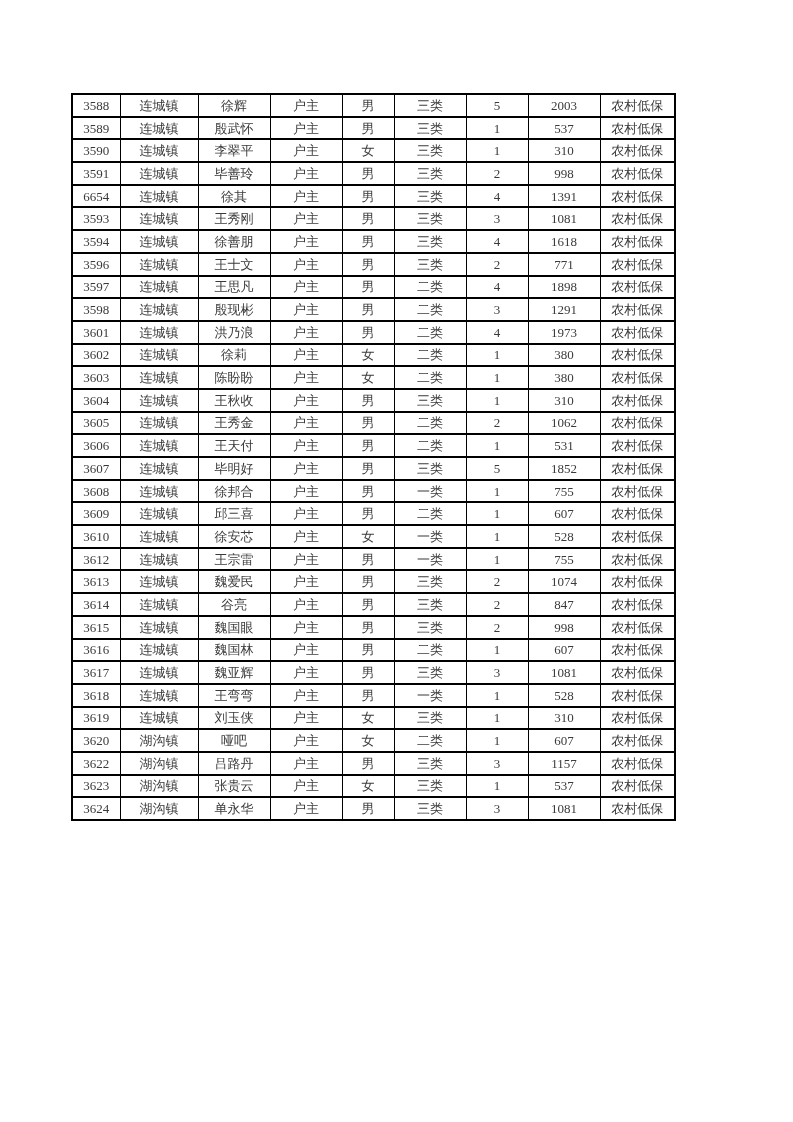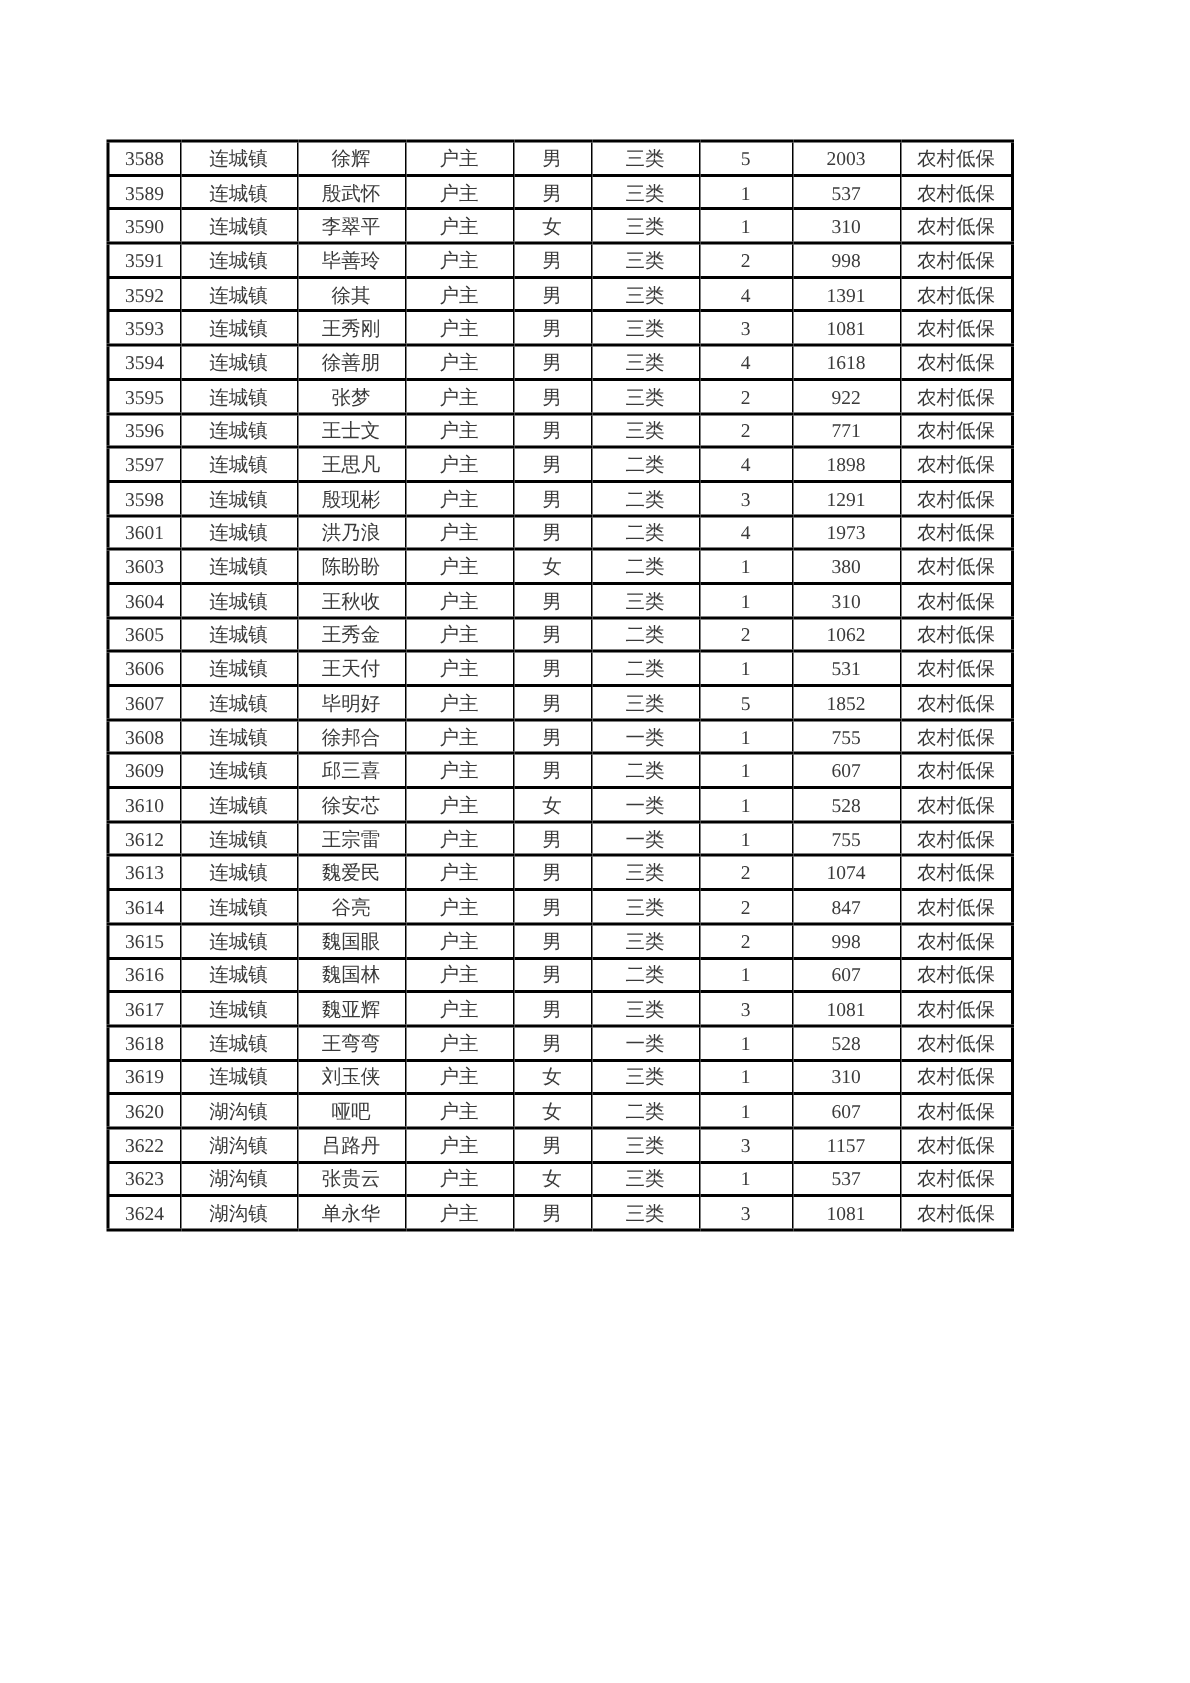--- a/index.html
+++ b/index.html
@@ -105,21 +105,21 @@
           <td>连城镇</td>
           <td>毕善玲</td>
           <td>户主</td>
           <td>男</td>
           <td>三类</td>
           <td>2</td>
           <td>998</td>
           <td>农村低保</td>
         </tr>
         <tr>
-          <td>3592</td>
+          <td>6654</td>
           <td>连城镇</td>
           <td>徐其</td>
           <td>户主</td>
           <td>男</td>
           <td>三类</td>
           <td>4</td>
           <td>1391</td>
           <td>农村低保</td>
         </tr>
         <tr>
@@ -138,31 +138,20 @@
           <td>连城镇</td>
           <td>徐善朋</td>
           <td>户主</td>
           <td>男</td>
           <td>三类</td>
           <td>4</td>
           <td>1618</td>
           <td>农村低保</td>
         </tr>
         <tr>
-          <td>3595</td>
-          <td>连城镇</td>
-          <td>张梦</td>
-          <td>户主</td>
-          <td>男</td>
-          <td>三类</td>
-          <td>2</td>
-          <td>922</td>
-          <td>农村低保</td>
-        </tr>
-        <tr>
           <td>3596</td>
           <td>连城镇</td>
           <td>王士文</td>
           <td>户主</td>
           <td>男</td>
           <td>三类</td>
           <td>2</td>
           <td>771</td>
           <td>农村低保</td>
         </tr>
@@ -190,20 +179,31 @@
         </tr>
         <tr>
           <td>3601</td>
           <td>连城镇</td>
           <td>洪乃浪</td>
           <td>户主</td>
           <td>男</td>
           <td>二类</td>
           <td>4</td>
           <td>1973</td>
+          <td>农村低保</td>
+        </tr>
+        <tr>
+          <td>3602</td>
+          <td>连城镇</td>
+          <td>徐莉</td>
+          <td>户主</td>
+          <td>女</td>
+          <td>二类</td>
+          <td>1</td>
+          <td>380</td>
           <td>农村低保</td>
         </tr>
         <tr>
           <td>3603</td>
           <td>连城镇</td>
           <td>陈盼盼</td>
           <td>户主</td>
           <td>女</td>
           <td>二类</td>
           <td>1</td>

